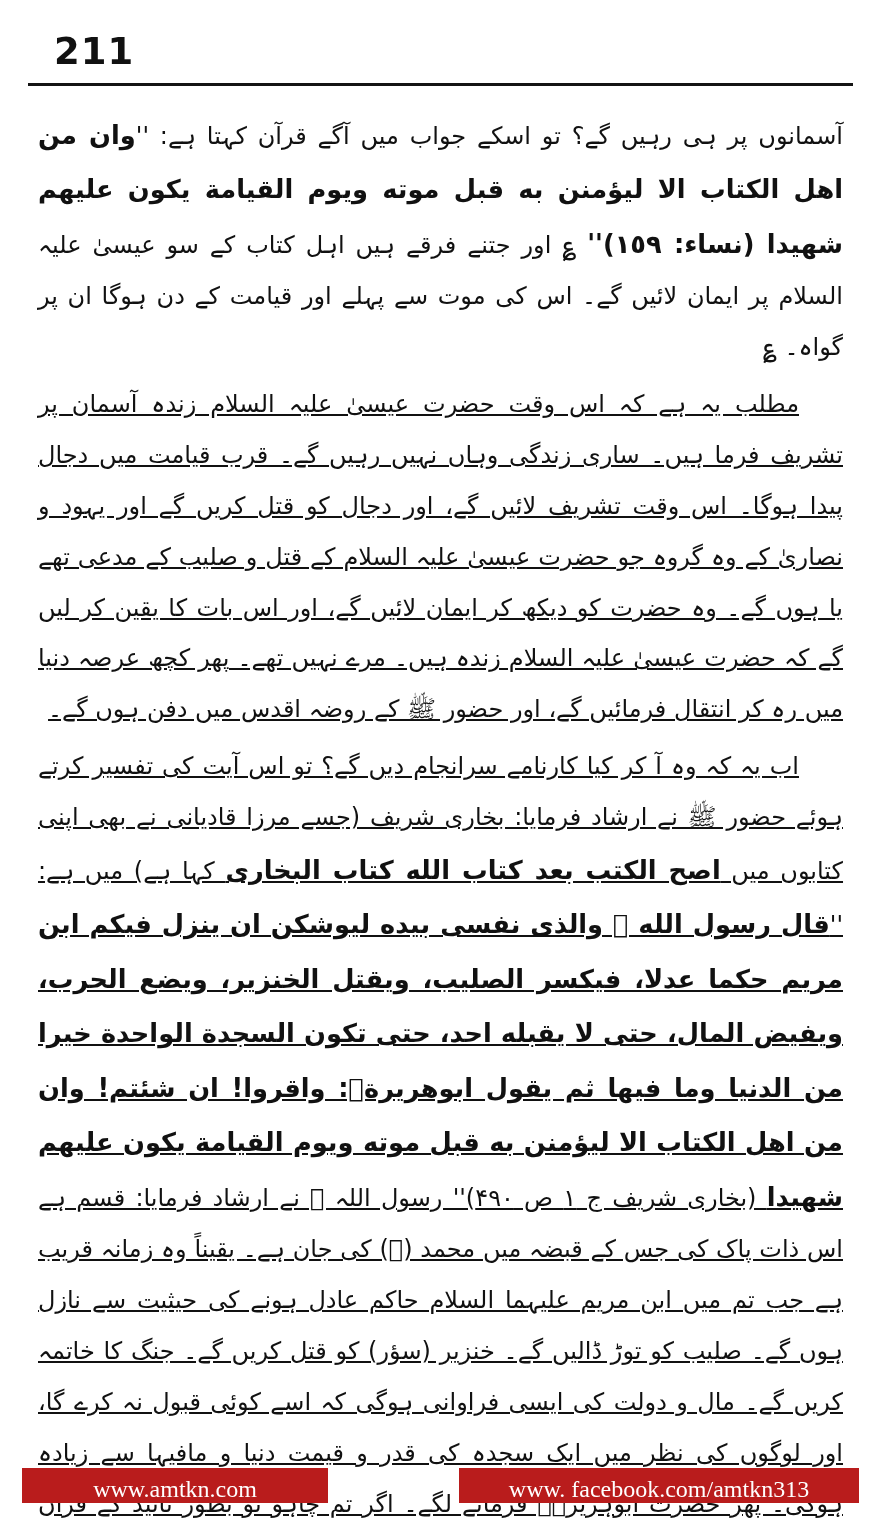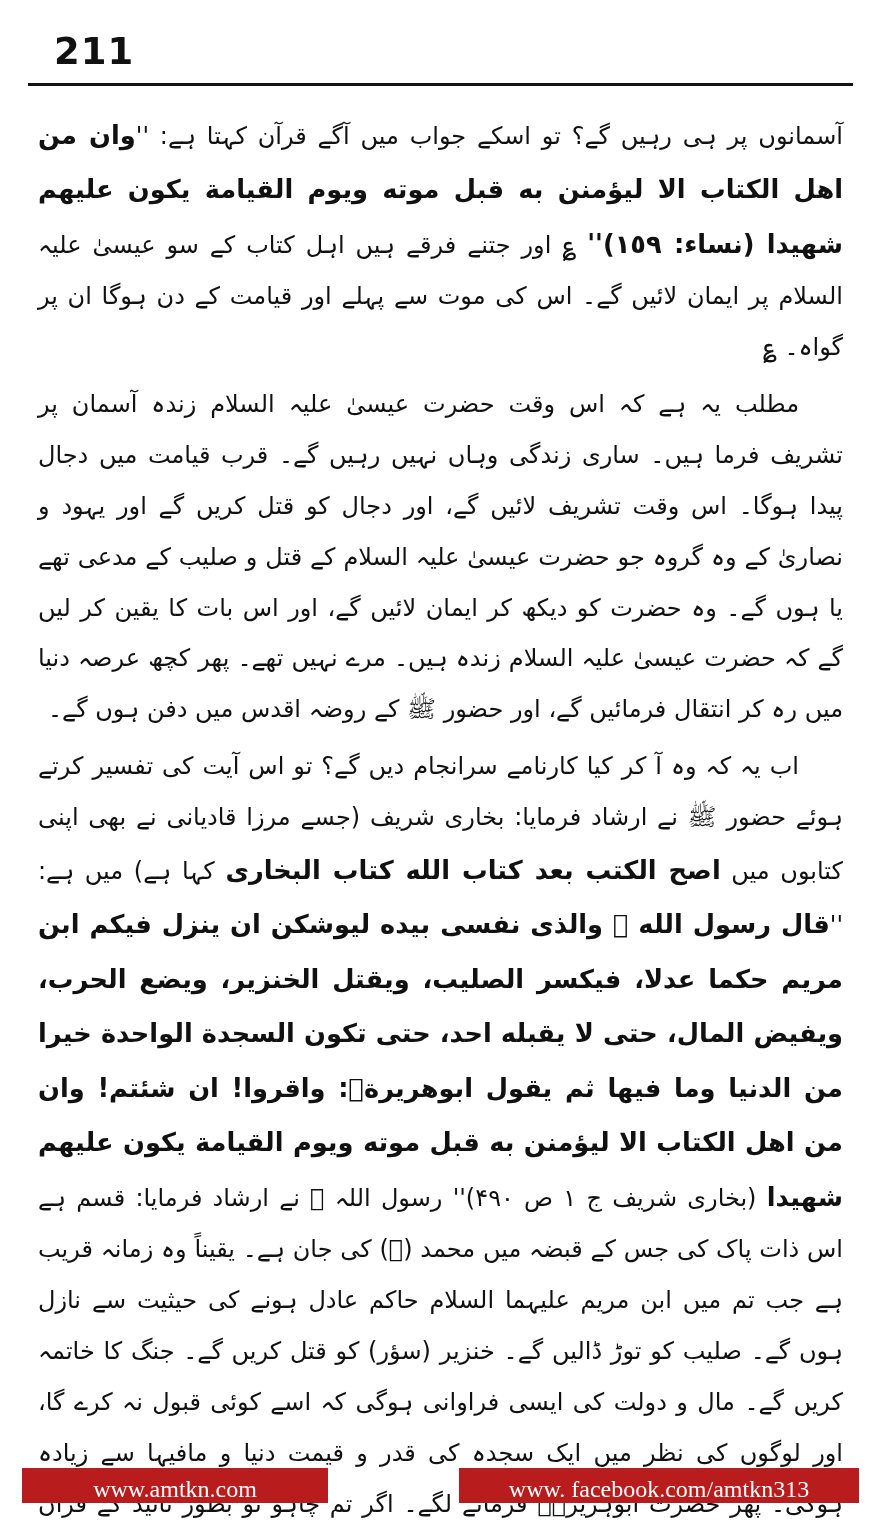--- a/index.html
+++ b/index.html
@@ -18,21 +18,21 @@
     direction:rtl;
     text-align:justify;
     text-justify:inter-word;
     font-size:24px;
     line-height:2.12;
     padding:16px 6px 0 6px;
     flex:1;
     overflow:hidden;
   }
   .para { margin:6px; }
-  .para.indent { text-indent:44px; }
+  .para.indent { text-indent:44px;text-decoration:underline; }
   .arabic-bold { font-weight:bold; font-size:1.07em; }
 
   .footer {
     position:absolute;
     left:0; right:0; bottom:28px;
     display:flex; justify-content:space-between;
     padding:0 22px;
   }
   .url-bar {
     background:#b91c1c; color:#fff;

